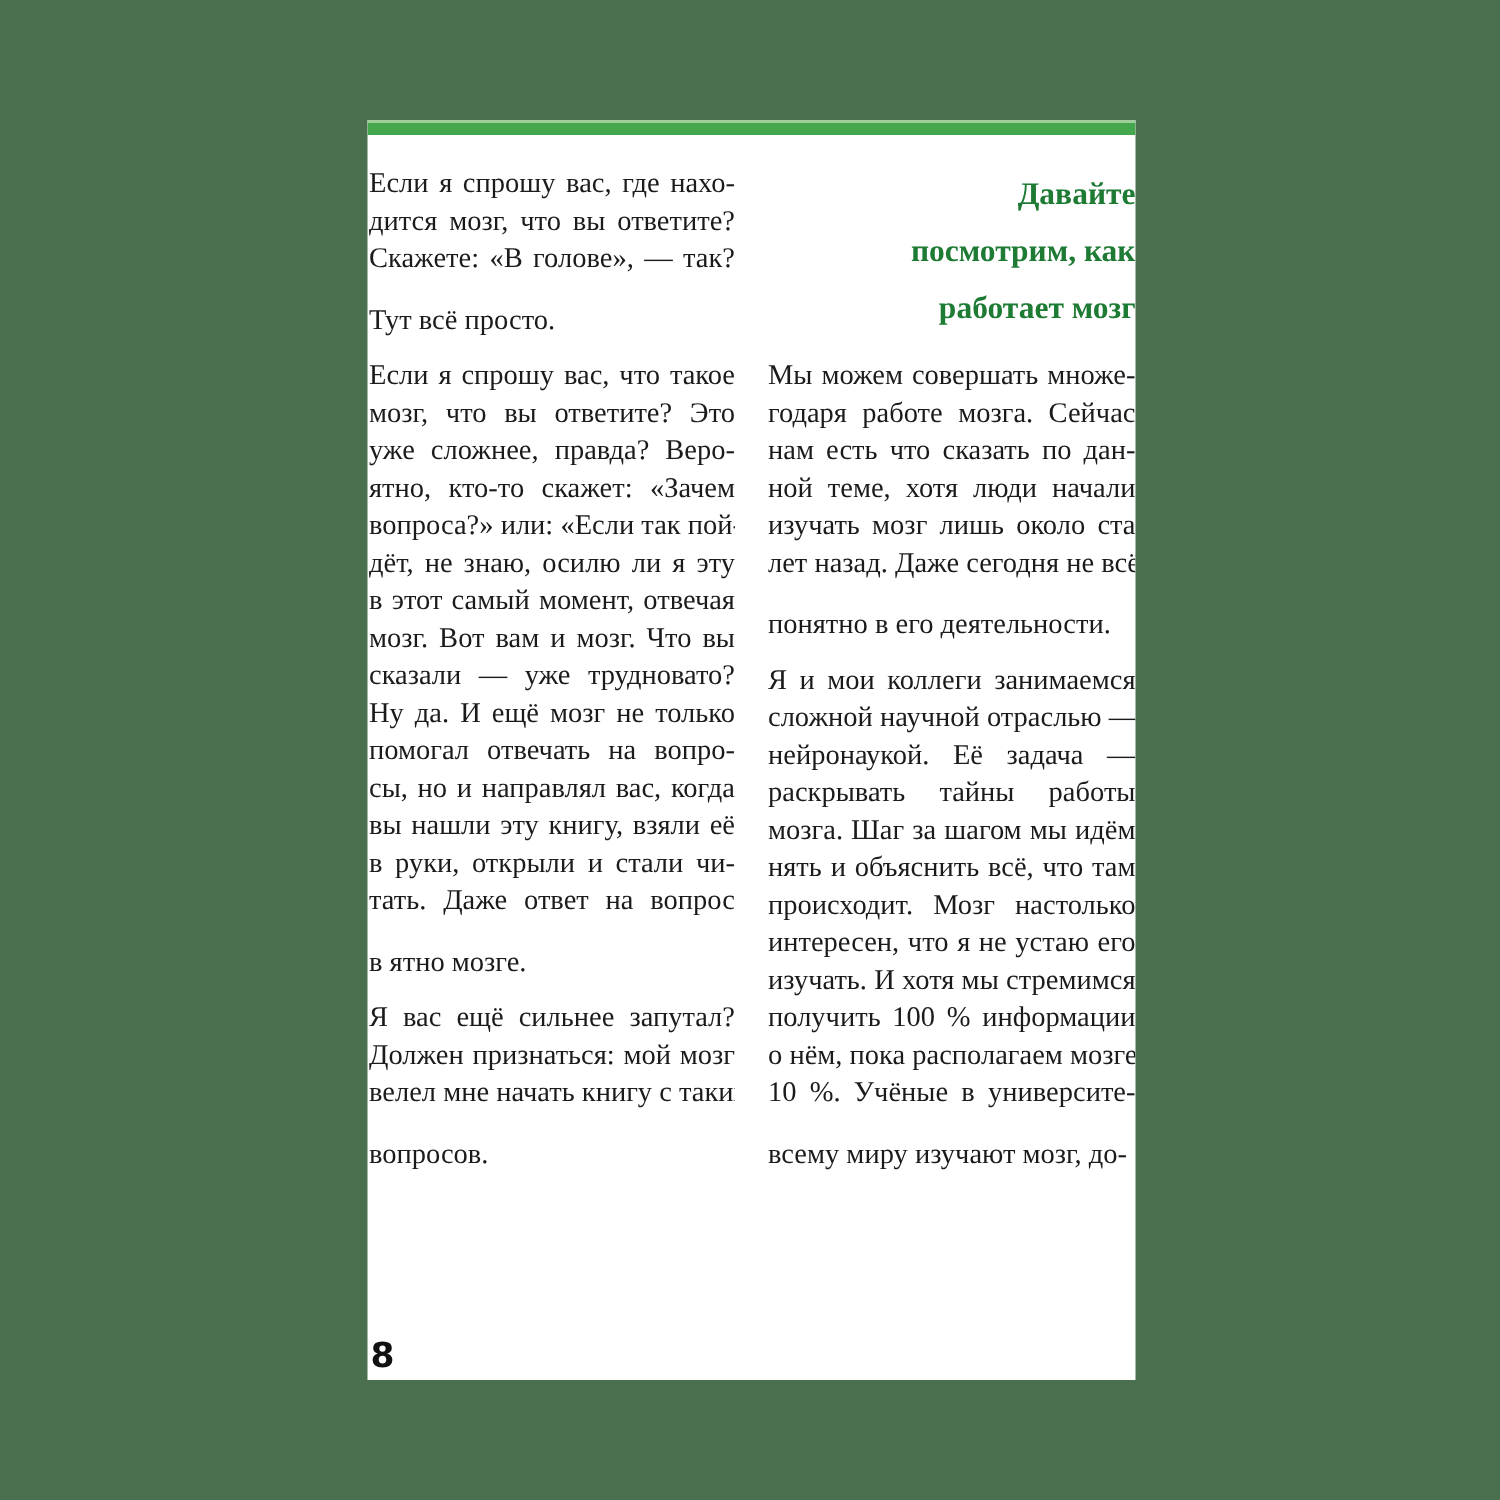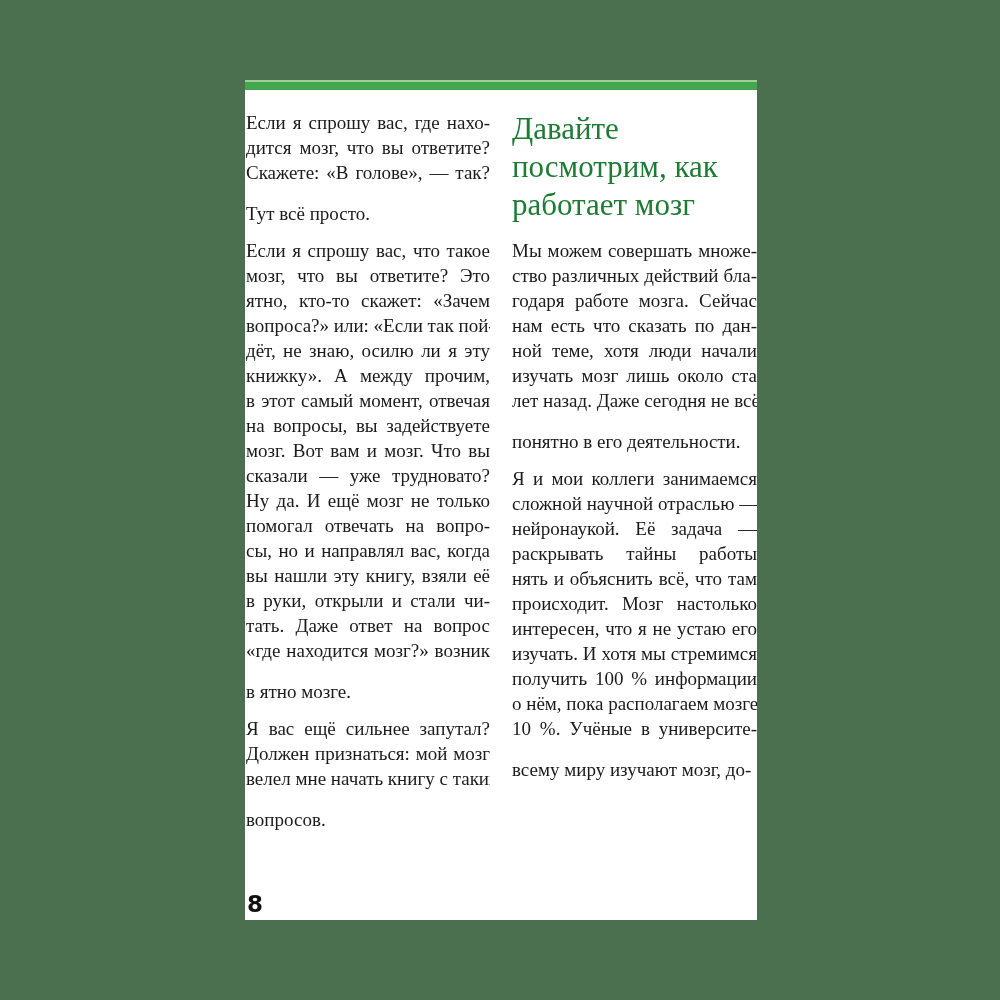--- a/index.html
+++ b/index.html
@@ -52,23 +52,24 @@
     text-align: justify;
     text-align-last: justify;
   }
   .line.last {
     text-align-last: left;
     margin-top: 16px;
   }
   .heading {
     margin: 0 0 14px 0;
     color: var(--heading, #1e7b34);
-    font-size: 31px;
+    font-size: 21px;
     line-height: 38px;
-    font-weight: normal;
+    font-weight: bold;
+    text-align: right;
   }
   .heading-line { white-space: nowrap; }
   .page-number {
     position: absolute;
     left: 2px;
     bottom: 3px;
     font-family: "DejaVu Sans", sans-serif;
     font-weight: bold;
     font-size: 23px;
     color: #111111;
@@ -83,66 +84,64 @@
     <div class="col col-left">
         <div class="para">
           <div class="line">Если я спрошу вас, где нахо-</div>
           <div class="line">дится мозг, что вы ответите?</div>
           <div class="line">Скажете: «В голове», — так?</div>
           <div class="line last">Тут всё просто.</div>
         </div>
         <div class="para">
           <div class="line">Если я спрошу вас, что такое</div>
           <div class="line">мозг, что вы ответите? Это</div>
+          <div class="line">уже сложнее, правда? Веро-</div>
           <div class="line">ятно, кто-то скажет: «Зачем</div>
           <div class="line">вопроса?» или: «Если так пой-</div>
           <div class="line">дёт, не знаю, осилю ли я эту</div>
-          <div class="line">книжку». А между прочим,</div>
           <div class="line">в этот самый момент, отвечая</div>
-          <div class="line">на вопросы, вы задействуете</div>
           <div class="line">мозг. Вот вам и мозг. Что вы</div>
           <div class="line">сказали — уже трудновато?</div>
           <div class="line">Ну да. И ещё мозг не только</div>
           <div class="line">помогал отвечать на вопро-</div>
           <div class="line">сы, но и направлял вас, когда</div>
           <div class="line">вы нашли эту книгу, взяли её</div>
           <div class="line">в руки, открыли и стали чи-</div>
           <div class="line">тать. Даже ответ на вопрос</div>
-          <div class="line">«где находится мозг?» возник</div>
           <div class="line last">в ятно мозге.</div>
         </div>
         <div class="para">
           <div class="line">Я вас ещё сильнее запутал?</div>
           <div class="line">Должен признаться: мой мозг</div>
           <div class="line">велел мне начать книгу с таких</div>
           <div class="line last">вопросов.</div>
         </div>
       </div>
     <div class="col col-right">
       <h1 class="heading">
           <div class="heading-line">Давайте</div>
           <div class="heading-line">посмотрим, как</div>
           <div class="heading-line">работает мозг</div>
         </h1>
       <div>
           <div class="para">
             <div class="line">Мы можем совершать множе-</div>
-            <div class="line">ство различных действий бла-</div>
             <div class="line">годаря работе мозга. Сейчас</div>
             <div class="line">нам есть что сказать по дан-</div>
             <div class="line">ной теме, хотя люди начали</div>
             <div class="line">изучать мозг лишь около ста</div>
             <div class="line">лет назад. Даже сегодня не всё</div>
             <div class="line last">понятно в его деятельности.</div>
           </div>
           <div class="para">
             <div class="line">Я и мои коллеги занимаемся</div>
             <div class="line">сложной научной отраслью —</div>
             <div class="line">нейронаукой. Её задача —</div>
             <div class="line">раскрывать тайны работы</div>
+            <div class="line">мозга. Шаг за шагом мы идём</div>
             <div class="line">нять и объяснить всё, что там</div>
             <div class="line">происходит. Мозг настолько</div>
             <div class="line">интересен, что я не устаю его</div>
             <div class="line">изучать. И хотя мы стремимся</div>
             <div class="line">получить 100 % информации</div>
             <div class="line">о нём, пока располагаем мозге</div>
             <div class="line">10 %. Учёные в университе-</div>
             <div class="line last">всему миру изучают мозг, до-</div>
           </div>
         </div>

